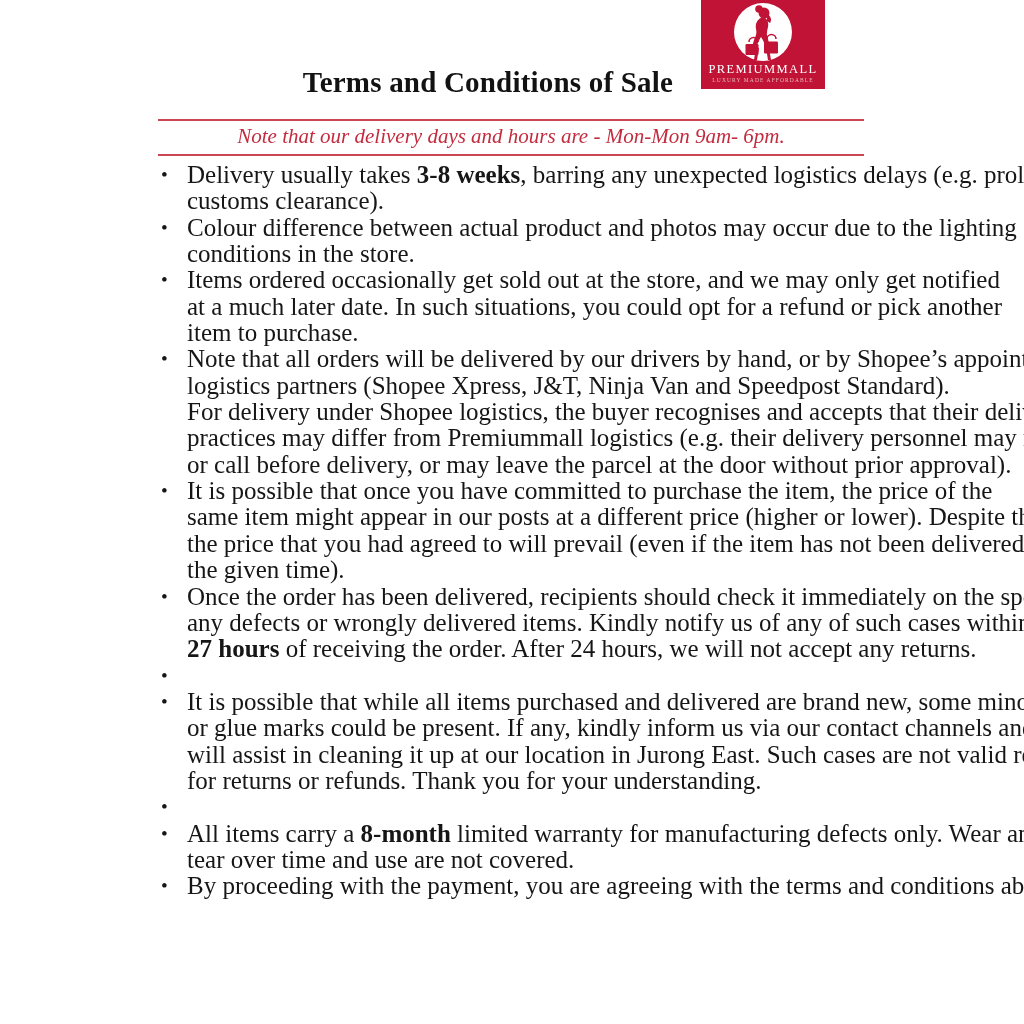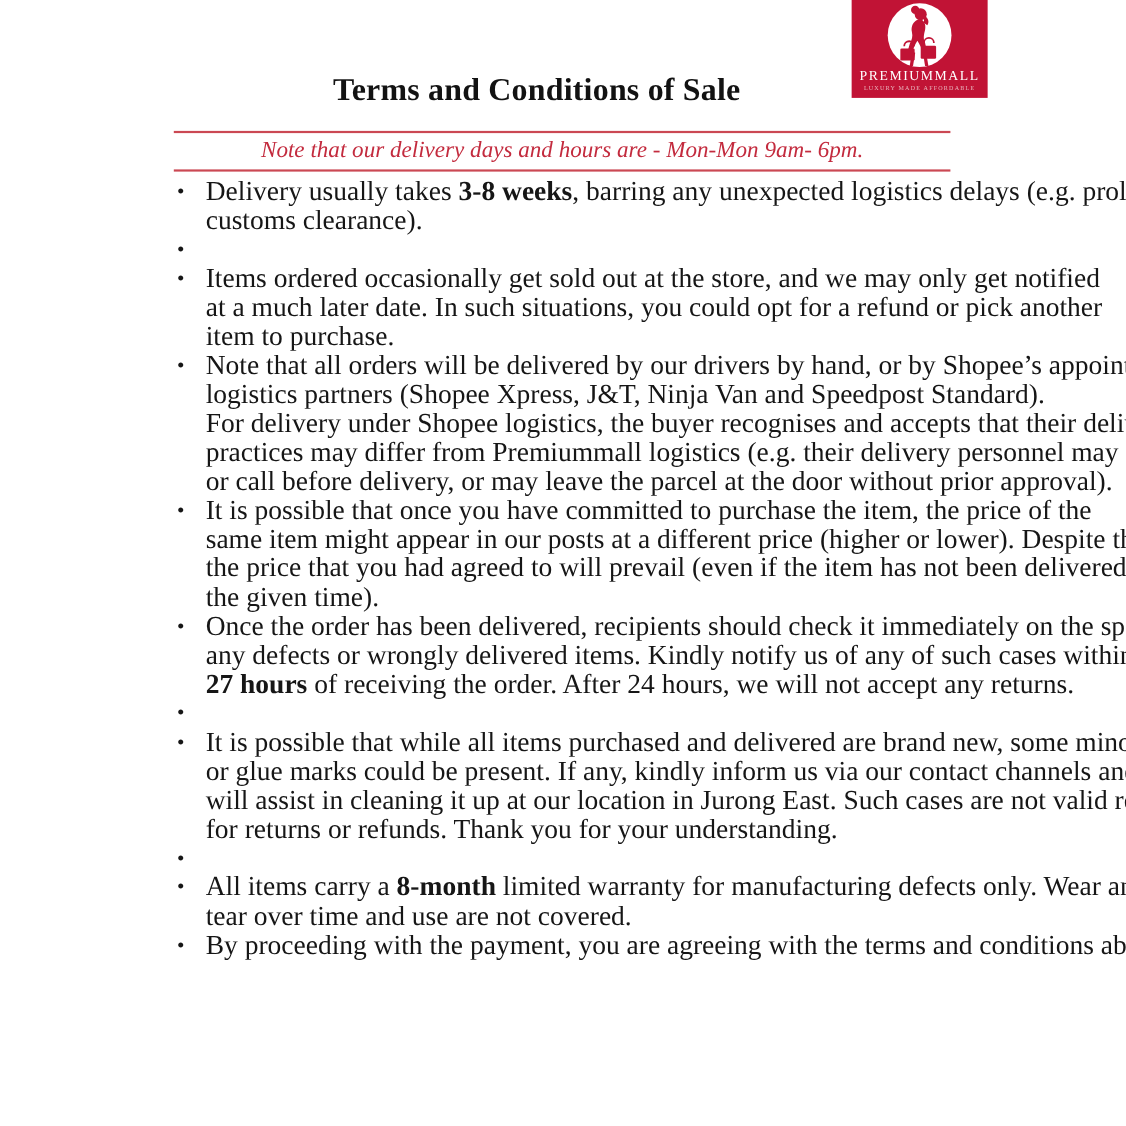--- a/index.html
+++ b/index.html
@@ -6,21 +6,21 @@
   .page {
     position: relative;
     width: 1024px;
     height: 1024px;
     background: #ffffff;
     font-family: "Liberation Serif", serif;
     overflow: hidden;
   }
   .logo {
     position: absolute;
-    left: 774px;
+    left: 701px;
     top: 0;
     width: 140px;
     height: 89px;
     border-radius: 22px;
   }
   .doc-title {
     position: absolute;
     top: 66px;
     left: 0;
     width: 976px;
@@ -102,20 +102,21 @@
     <div class="note-text">Note that our delivery days and hours are - Mon-Mon 9am- 6pm.</div>
   </div>
 
   <div class="terms">
       <div class="bullet">
         <span class="dot">•</span>
         <div class="btext">Delivery usually takes <b>3-8 weeks</b>, barring any unexpected logistics delays (e.g. prolonged<br>customs clearance).</div>
       </div>
       <div class="bullet">
         <span class="dot">•</span>
+        <div class="btext">Colour difference between actual product and photos may occur due to the lighting<br>conditions in the store.</div>
       </div>
       <div class="bullet">
         <span class="dot">•</span>
         <div class="btext">Items ordered occasionally get sold out at the store, and we may only get notified<br>at a much later date. In such situations, you could opt for a refund or pick another<br>item to purchase.</div>
       </div>
       <div class="bullet">
         <span class="dot">•</span>
         <div class="btext">Note that all orders will be delivered by our drivers by hand, or by Shopee’s appointed<br>logistics partners (Shopee Xpress, J&amp;T, Ninja Van and Speedpost Standard).<br>For delivery under Shopee logistics, the buyer recognises and accepts that their delivery<br>practices may differ from Premiummall logistics (e.g. their delivery personnel may not text<br>or call before delivery, or may leave the parcel at the door without prior approval).</div>
       </div>
       <div class="bullet">

